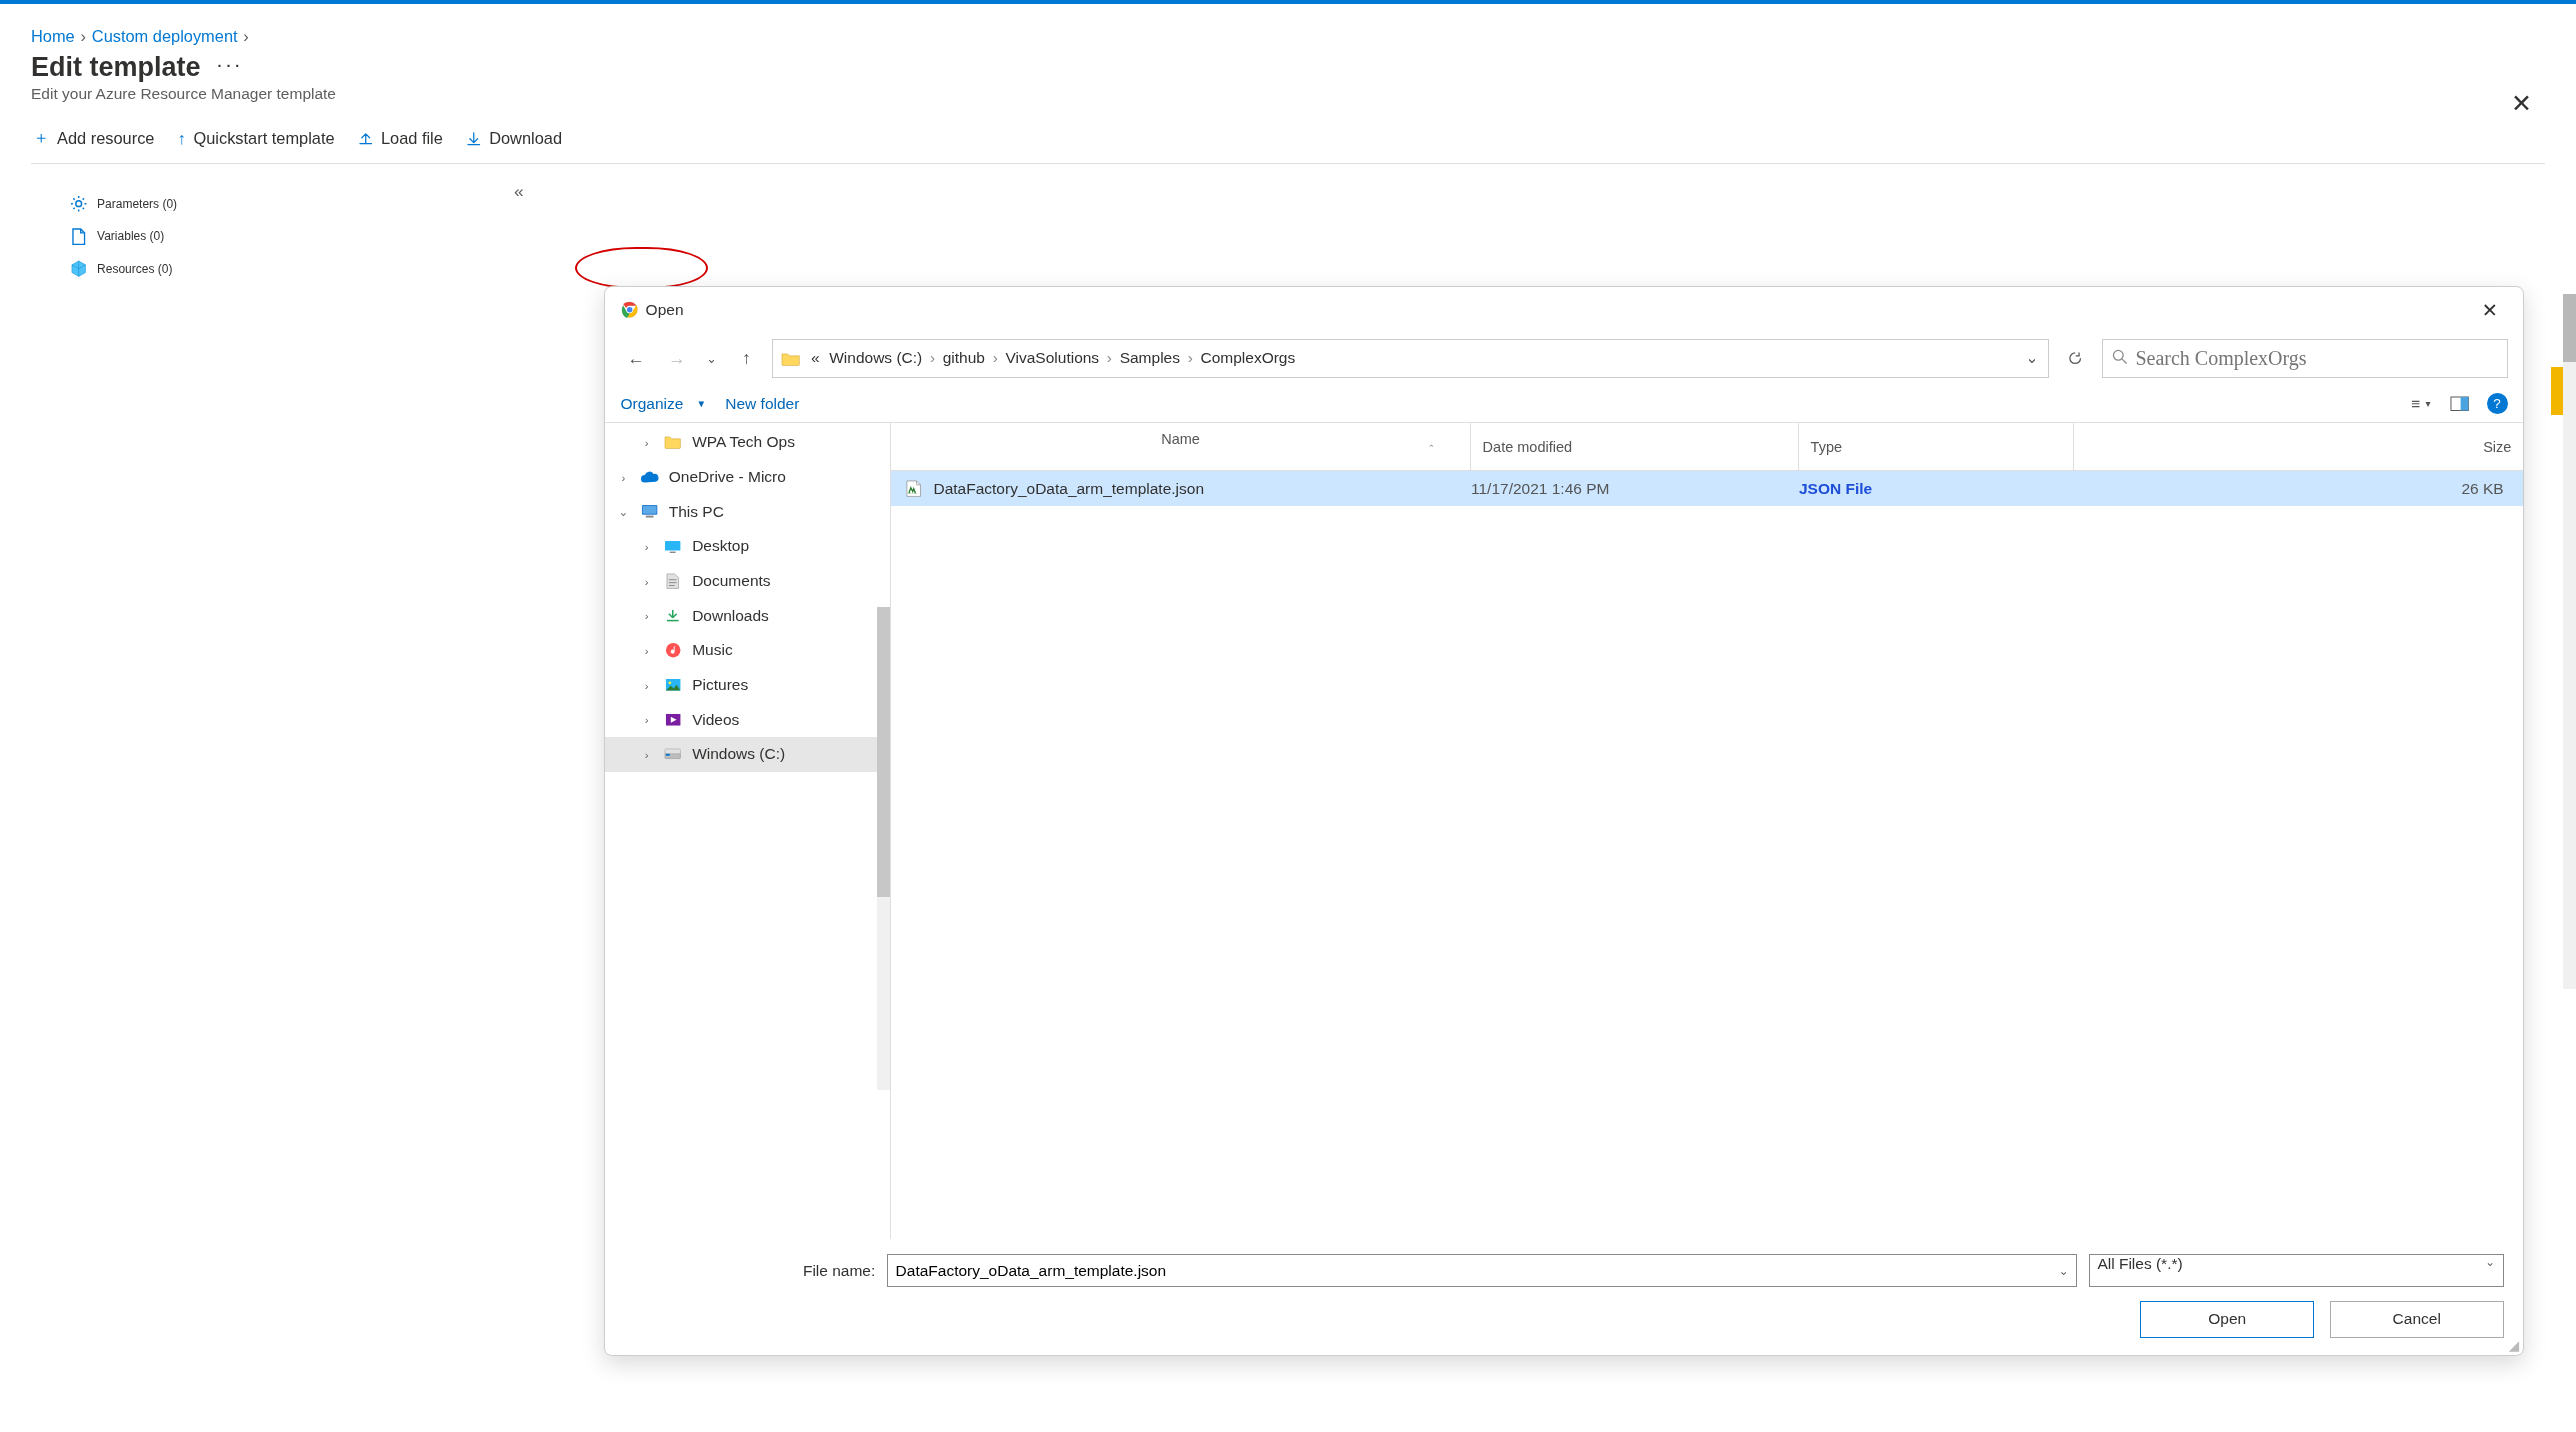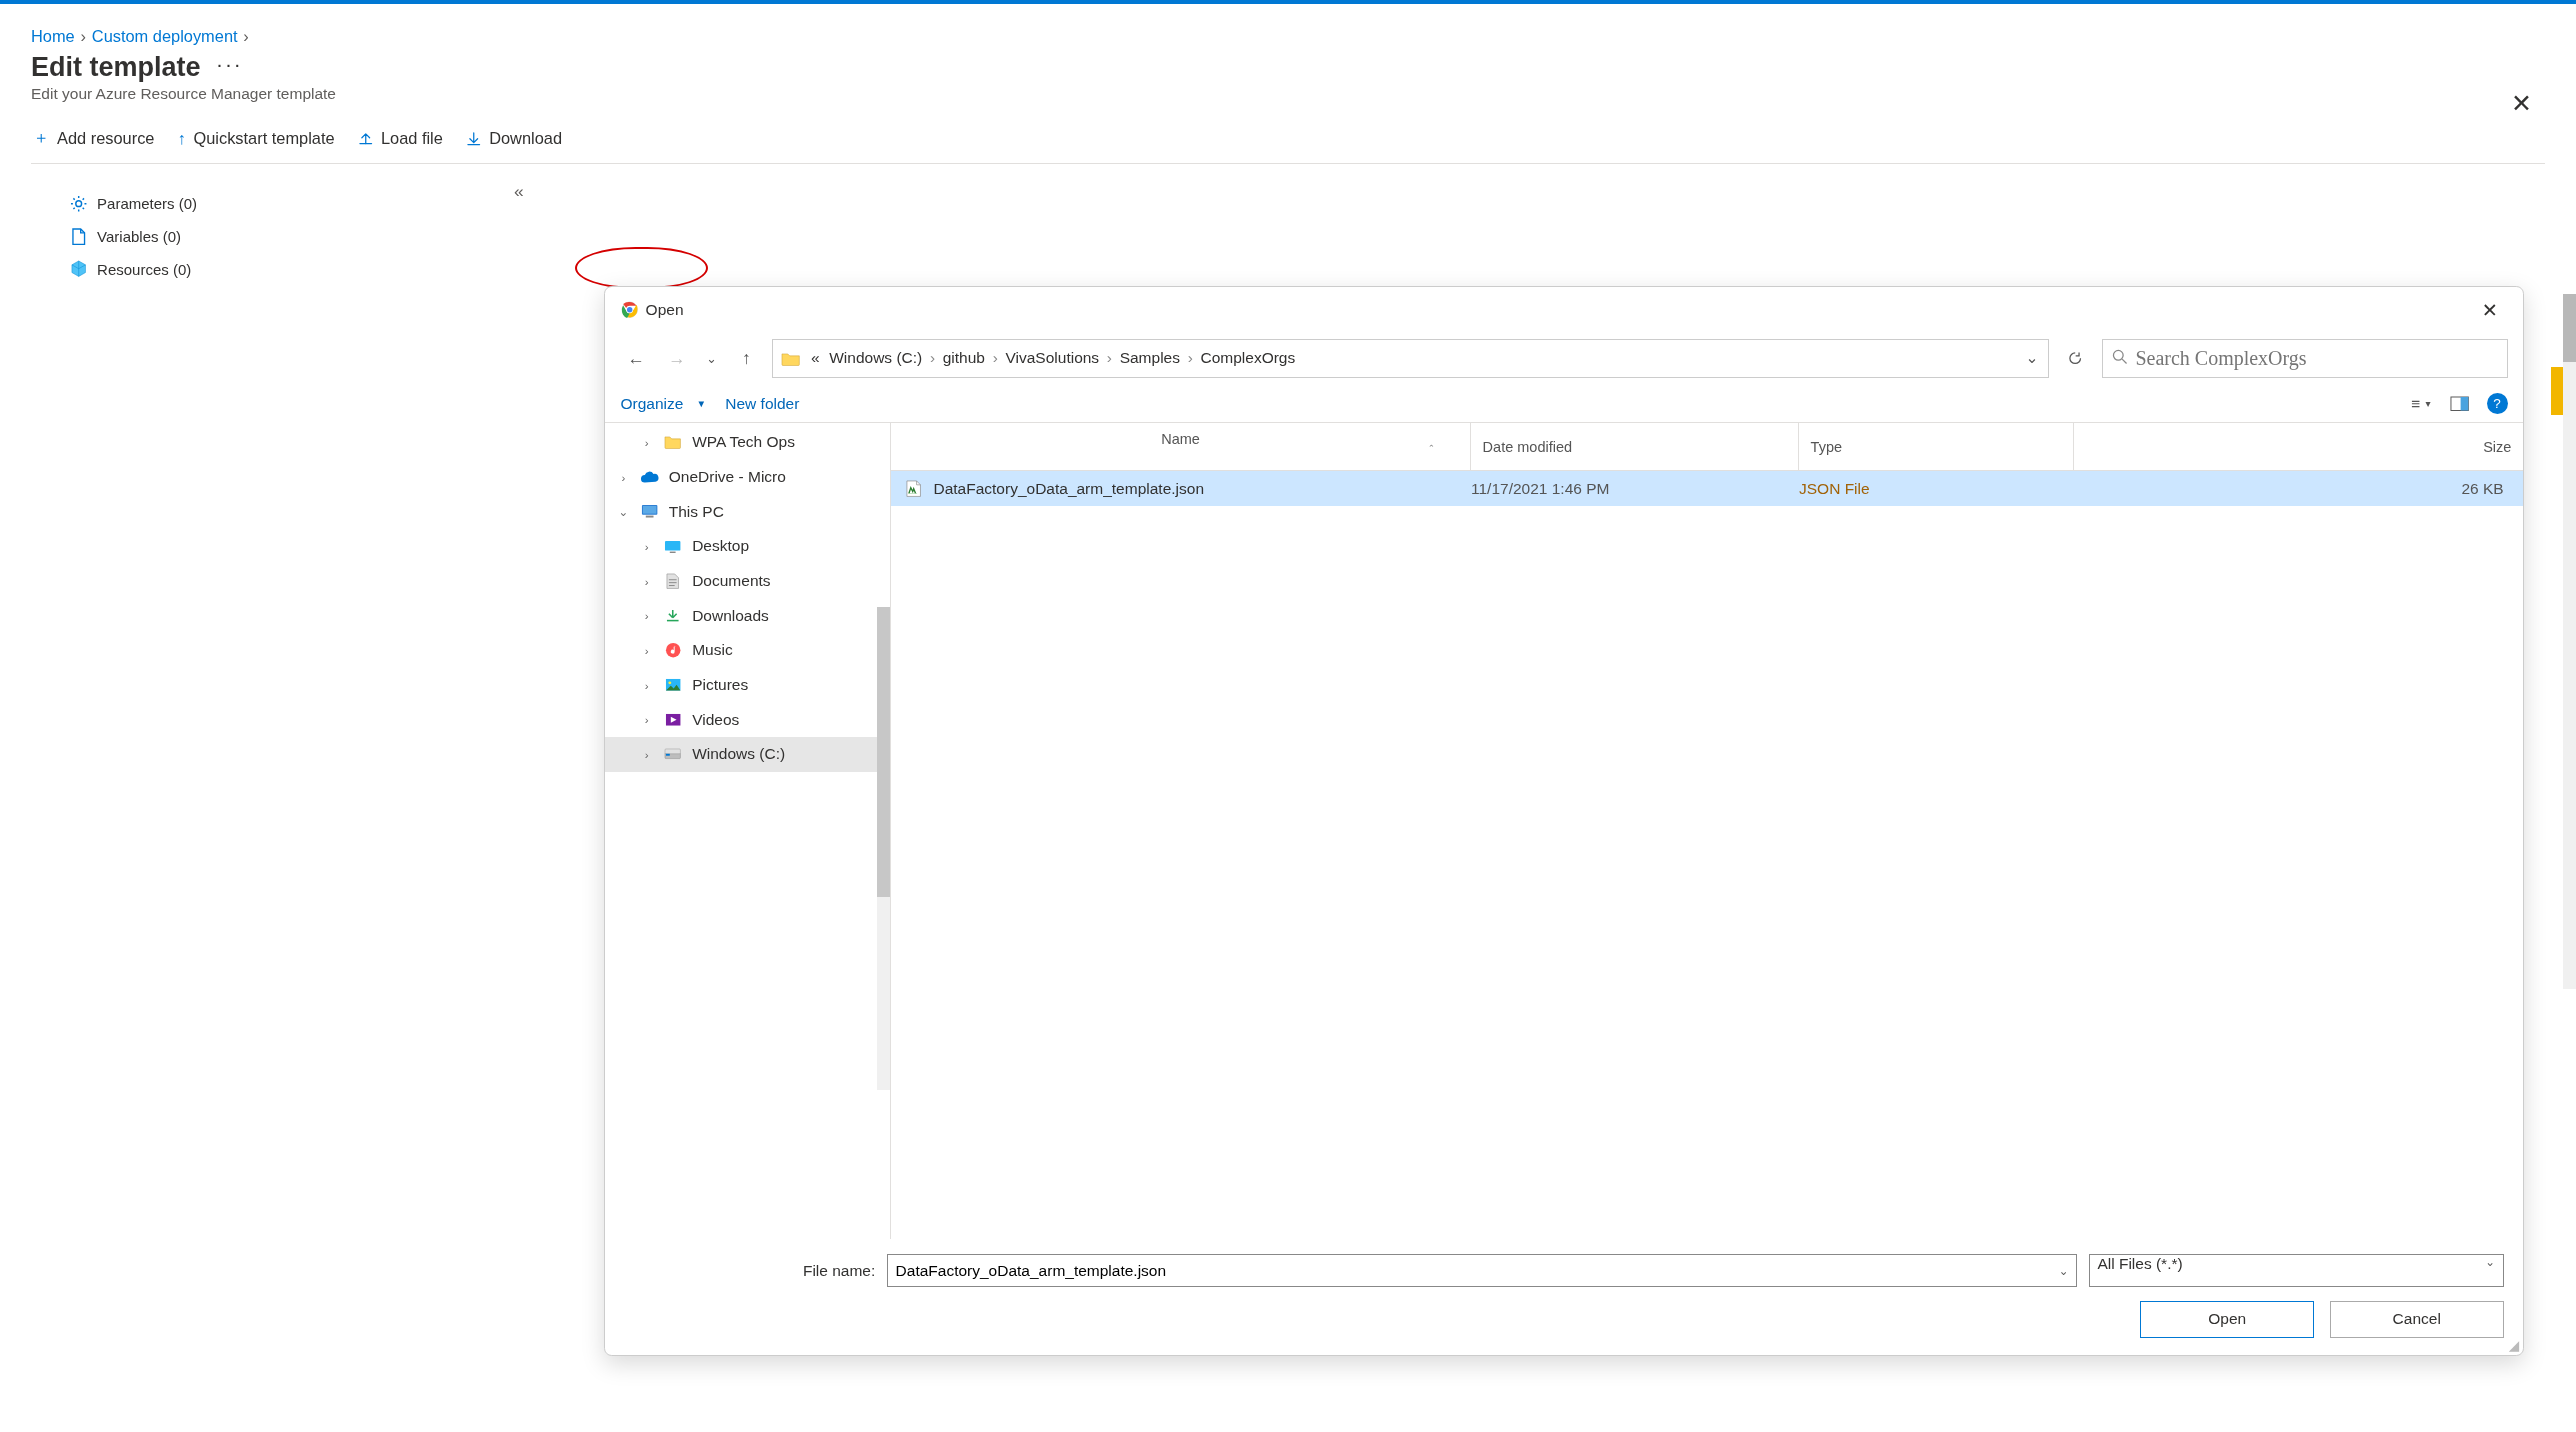--- a/index.html
+++ b/index.html
@@ -20,21 +20,21 @@
   .subtitle { font-size: 15.5px; color: #605e5c; margin-top: 1.9px; }
 
   .close-x { position: absolute; right: 44px; top: 85px; font-size: 25px; color: #323130; cursor: pointer; }
 
   .toolbar { display: flex; align-items: center; gap: 19.3px; border-bottom: 1px solid #e1dfdd; margin-top: 21px; padding-bottom: 9.7px; font-size: 16.4px; }
   .toolbar-btn { display: inline-flex; align-items: center; gap: 7.7px; color: #323130; cursor: pointer; padding: 3.9px 1.9px; }
   .toolbar-btn .ic { color: #0078d4; font-size: 16.4px; display: inline-flex; align-items: center; }
   .annot { position: absolute; border: 2.9px solid #d40000; border-radius: 50%/55%; width: 133px; height: 42px; left: 575px; top: 243px; pointer-events: none; }
 
   .main-split { display: flex; margin-top: 11.6px; position: relative; }
-  .left-tree { width: 522px; padding-top: 11.6px; padding-left: 39px; font-size: 15px; }
+  .left-tree { width: 522px; padding-top: 11.6px; padding-left: 39px; font-size: 12px; }
   .collapse-ic { position: absolute; left: 483px; top: 5.8px; font-size: 17.4px; color: #605e5c; cursor: pointer; }
   .tree-item { display: flex; align-items: center; gap: 9.7px; padding: 7.7px 0; cursor: pointer; }
   .tree-ic { width: 17.4px; height: 17.4px; display: inline-flex; align-items: center; justify-content: center; }
 
   
   .dialog { position: absolute; left: 604px; top: 286px; width: 1920px; height: 1070px; background: #fff; border: 1px solid #ccc; border-radius: 7.7px; box-shadow: 0 7.7px 23px rgba(0,0,0,.15); display: flex; flex-direction: column; }
   .dlg-titlebar { display: flex; align-items: center; padding: 7.7px 15.5px; font-size: 15.5px; }
   .dlg-titlebar .chrome-ic { width: 17.4px; height: 17.4px; margin-right: 7.7px; }
   .dlg-close { margin-left: auto; font-size: 19.3px; cursor: pointer; color: #323130; padding: 3.9px 9.7px; }
 
@@ -80,21 +80,21 @@
   .fh-name { flex: 0 0 580px; }
   .fh-date { flex: 0 0 328px; }
   .fh-type { flex: 0 0 275px; }
   .fh-size { flex: 1; justify-content:flex-end; }
   .fh .sortcar{ font-size:8.7px; color:#888; position:relative; top:-9.7px; left:251px; }
 
   .file-row { display:flex; align-items:center; font-size:15.5px; padding: 7.7px 0; cursor:pointer;}
   .file-row.sel { background:#cce6ff; }
   .fr-name { flex:0 0 580px; padding-left:13.5px; display:flex; align-items:center; gap:9.7px; }
   .fr-date { flex:0 0 328px; color:#555; }
-  .fr-type { flex:0 0 275px; color:#a16207; }
+  .fr-type { flex:0 0 275px; color:#1d4ed8;font-weight:bold; }
   .fr-size { flex:1; text-align:right; padding-right:19.3px; color:#555; }
   .file-ic { width:19.3px; height:19.3px; display:inline-flex; align-items:center; justify-content:center; }
 
   .dlg-bottom { border-top: 0; padding: 15.5px 19.3px 17.4px 19.3px; display:flex; flex-direction:column; gap:13.5px; }
   .fn-row { display:flex; align-items:center; gap:11.6px; }
   .fn-label { width: 251px; text-align:right; font-size:15.5px; color:#323130; }
   .fn-input { flex:1; height:33px; border:1px solid #888; padding:0 7.7px; font-size:15.5px; display:flex; align-items:center; }
   .fn-input input { border:none; outline:none; flex:1; font-size:15.5px; }
   .fn-input .dd{ color:#555; font-size:11.6px; }
   .filetype { width: 415px; height:33px; border:1px solid #888; display:flex; align-items:flex-start; padding:0 7.7px; gap:7.7px; font-size:15.5px;}

